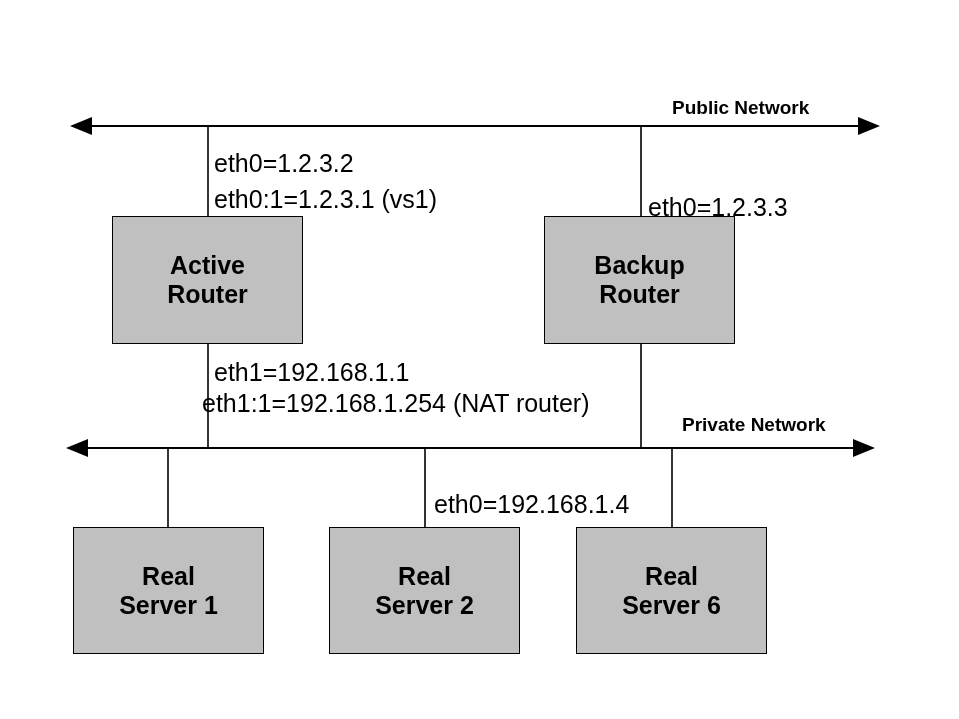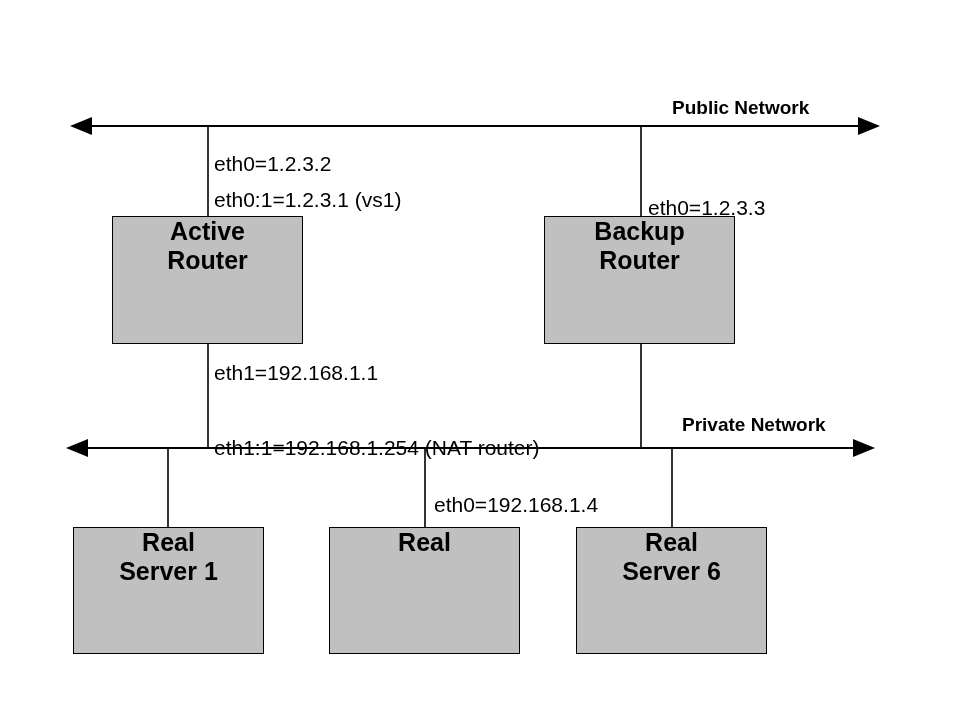--- a/index.html
+++ b/index.html
@@ -26,34 +26,35 @@
     height: 719px;
   }
   .node {
     position: absolute;
     background: #c0c0c0;
     border: 1px solid #000000;
     box-sizing: border-box;
     display: flex;
     flex-direction: column;
     align-items: center;
+    justify-content: center;
     font-family: "Liberation Sans", sans-serif;
     font-weight: bold;
     font-size: 25px;
     line-height: 29px;
     color: #000000;
     text-align: center;
     letter-spacing: 0px;
   }
   .node .line2 { display: block; }
   .lbl {
     position: absolute;
     font-family: "Liberation Sans", sans-serif;
     font-weight: normal;
-    font-size: 21px;
+    font-size: 25px;
     line-height: 27px;
     color: #000000;
     white-space: nowrap;
   }
   .netlbl {
     position: absolute;
     font-family: "Liberation Sans", sans-serif;
     font-weight: bold;
     font-size: 19px;
     line-height: 22px;
@@ -102,34 +103,35 @@
     <span class="line2">Router</span>
   </div>
 
   <div class="node" style="left:544px; top:216px; width:191px; height:128px;">
     <span class="line1">Backup</span>
     <span class="line2">Router</span>
   </div>
 
   <div class="lbl" style="left:214px; top:359px;">eth1=192.168.1.1</div>
 
-  <div class="lbl" style="left:214px; top:390px;margin-top:44px;">eth1:1=192.168.1.254 (NAT router)</div>
+  <div class="lbl" style="left:202px; top:390px;">eth1:1=192.168.1.254 (NAT router)</div>
 
 
 
   <div class="lbl" style="left:434px; top:491px;">eth0=192.168.1.4</div>
 
 
   <div class="node" style="left:73px; top:527px; width:191px; height:127px;">
     <span class="line1">Real</span>
     <span class="line2">Server 1</span>
   </div>
 
   <div class="node" style="left:329px; top:527px; width:191px; height:127px;">
     <span class="line1">Real</span>
+    <span class="line2">Server 2</span>
   </div>
 
   <div class="node" style="left:576px; top:527px; width:191px; height:127px;">
     <span class="line1">Real</span>
     <span class="line2">Server 6</span>
   </div>
 
 </div>
 
 </body></html>

